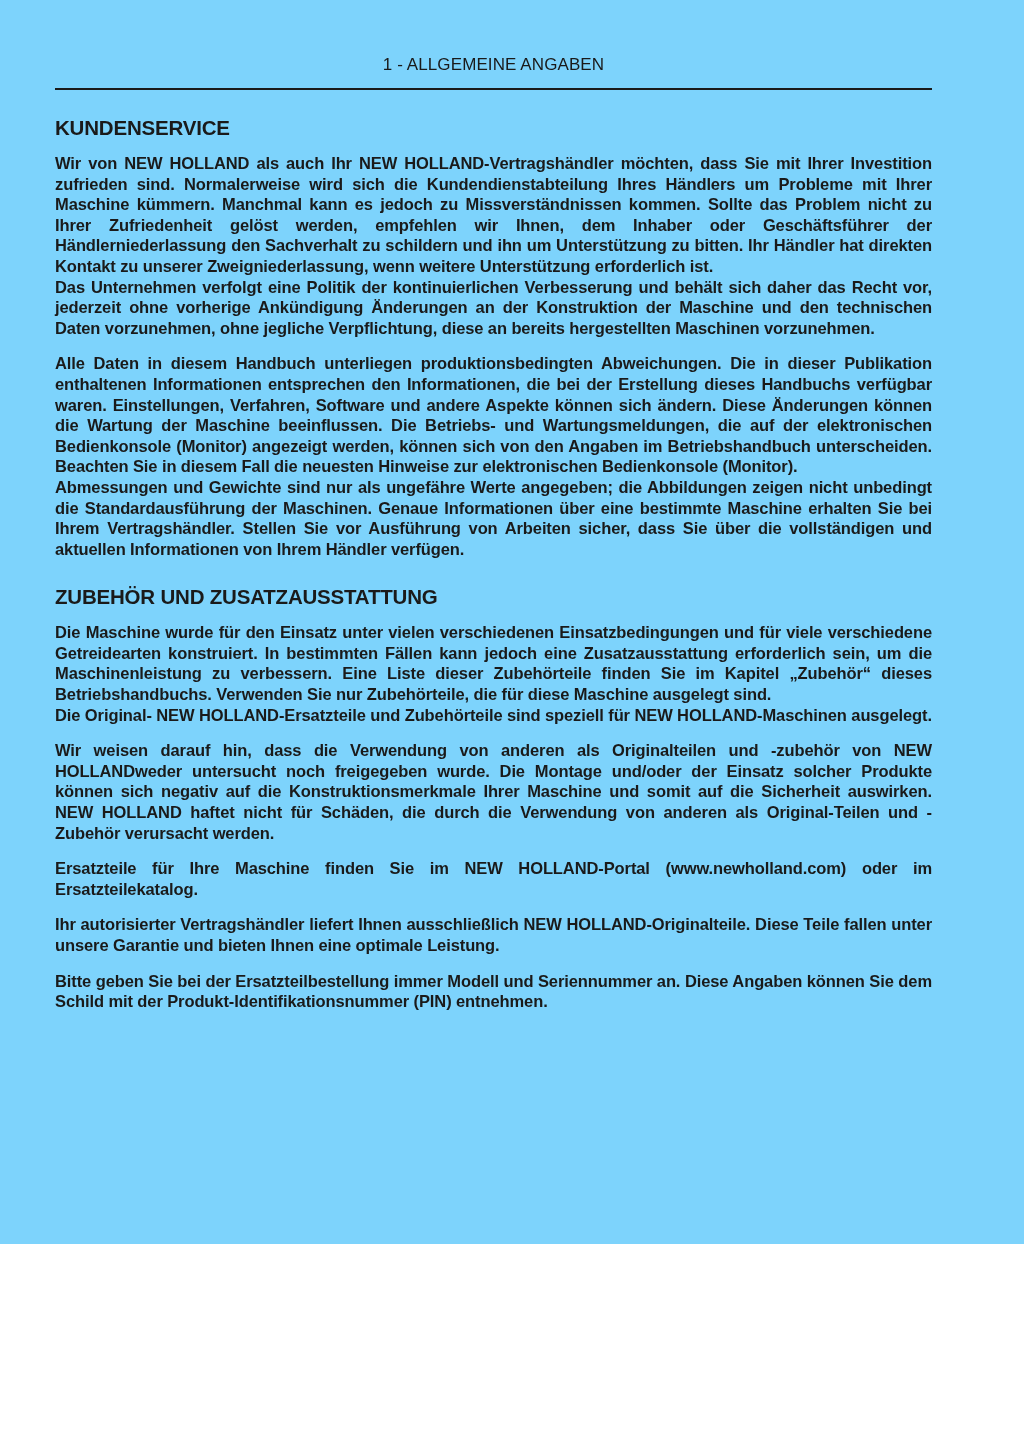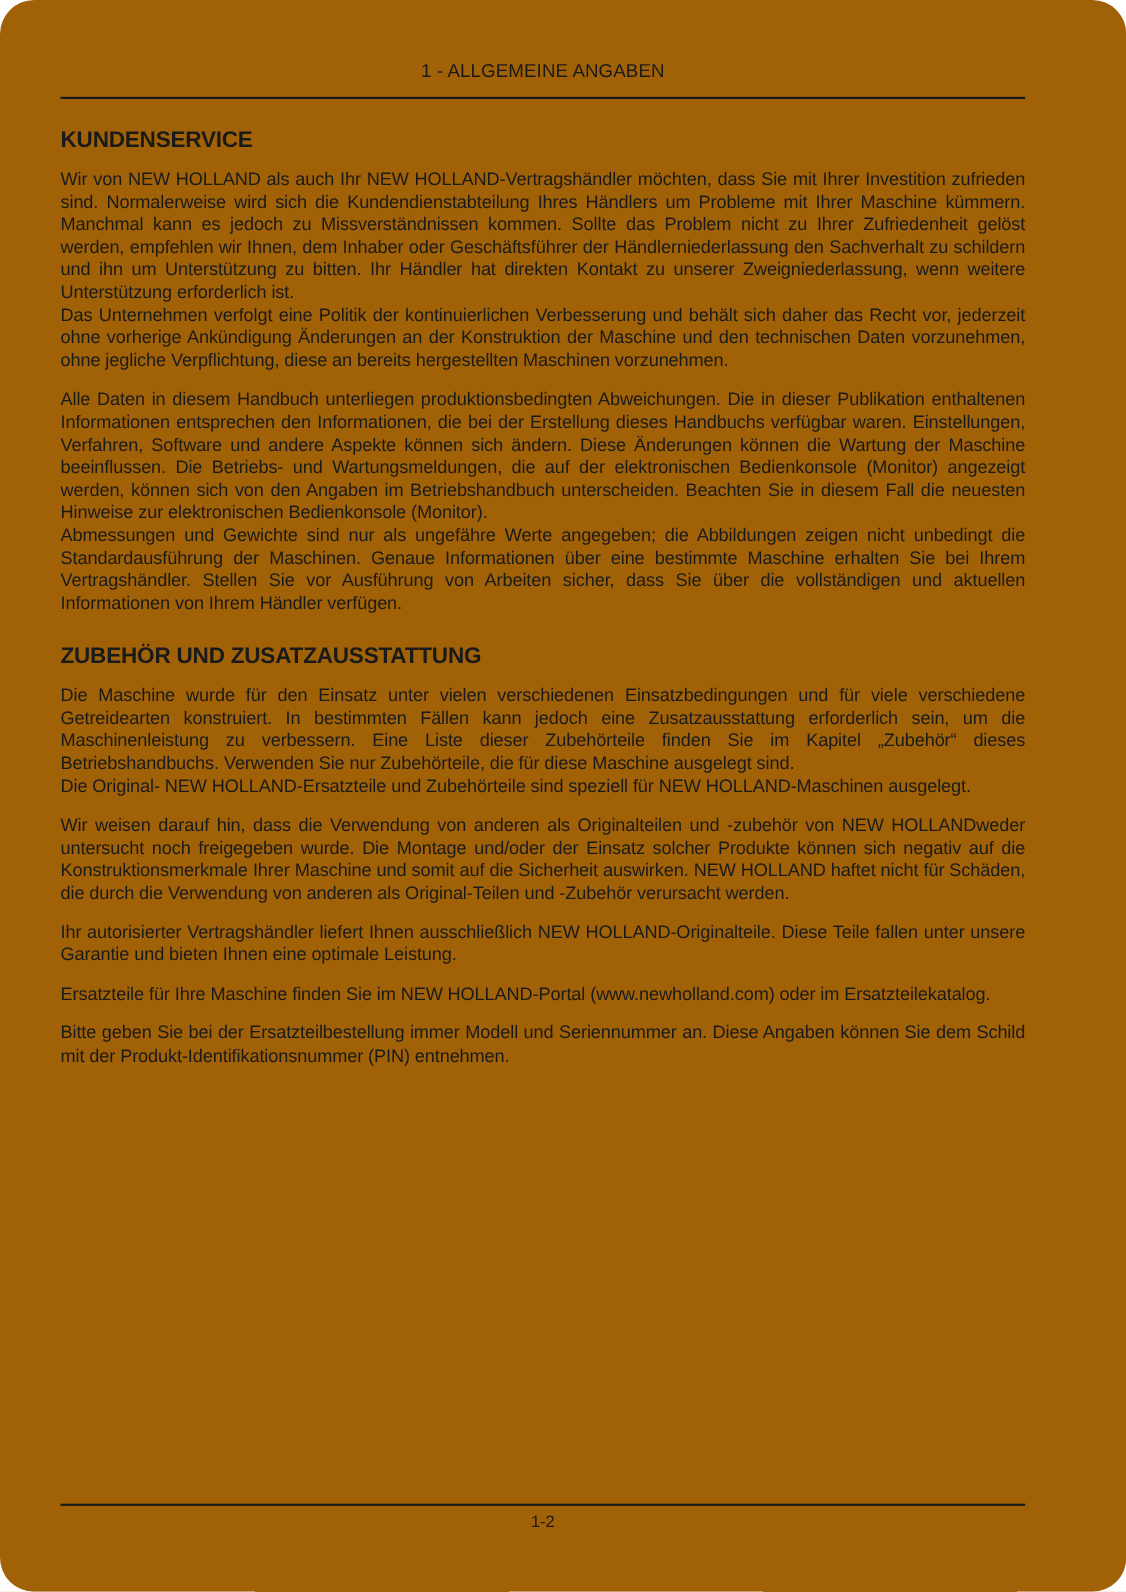--- a/index.html
+++ b/index.html
@@ -9,24 +9,23 @@
   }
   body {
     width: 1024px;
     height: 1447px;
     font-family: "Liberation Sans", sans-serif;
     color: #1a1a1a;
   }
   .page {
     position: relative;
     width: 1024px;
-    height: 1447px;
-    background: #a16207;
+    height: 1244px;
+    background: #7dd3fc;
     overflow: hidden;
-    border-radius: 31px;
   }
   .doc-header {
     padding-top: 54px;
   }
   .header-title {
     margin-left: 55px;
     width: 877px;
     text-align: center;
     font-size: 17px;
     line-height: 21px;
@@ -53,20 +52,21 @@
     margin: 25px 0 13px 0;
   }
   p {
     font-size: 16.5px;
     line-height: 20.6px;
     letter-spacing: -0.1px;
     text-align: justify;
     hyphens: auto;
     -webkit-hyphens: auto;
     margin: 15px 0 0 0;
+    font-weight: bold;
   }
   section p:first-of-type {
     margin-top: 0;
   }
   p.tight {
     margin-top: 0;
   }
   .footer-rule {
     position: absolute;
     left: 55px;
@@ -105,22 +105,22 @@
         <p>Alle Daten in diesem Handbuch unterliegen produktionsbedingten Abweichungen. Die in dieser Publikation enthaltenen Informationen entsprechen den Informationen, die bei der Erstellung dieses Handbuchs verfügbar waren. Einstellungen, Verfahren, Software und andere Aspekte können sich ändern. Diese Änderungen können die Wartung der Maschine beeinflussen. Die Betriebs- und Wartungsmeldungen, die auf der elektronischen Bedienkonsole (Monitor) angezeigt werden, können sich von den Angaben im Betriebshandbuch unterscheiden. Beachten Sie in diesem Fall die neuesten Hinweise zur elektronischen Bedienkonsole (Monitor).</p>
         <p class="tight">Abmessungen und Gewichte sind nur als ungefähre Werte angegeben; die Abbildungen zeigen nicht unbedingt die Standardausführung der Maschinen. Genaue Informationen über eine bestimmte Maschine erhalten Sie bei Ihrem Vertragshändler. Stellen Sie vor Ausführung von Arbeiten sicher, dass Sie über die vollständigen und aktuellen Informationen von Ihrem Händler verfügen.</p>
       </section>
       <section>
         <h2>ZUBEHÖR UND ZUSATZAUSSTATTUNG</h2>
         <p>Die Maschine wurde für den Einsatz unter vielen verschiedenen Einsatzbedingungen und für viele verschiedene Getreidearten konstruiert. In bestimmten Fällen kann jedoch eine Zusatzausstattung erforderlich sein, um die Maschinenleistung zu verbessern. Eine Liste dieser Zubehörteile finden Sie im Kapitel „Zubehör“ dieses Betriebshandbuchs. Verwenden Sie nur Zubehörteile, die für diese Maschine ausgelegt sind.</p>
       </section>
       <section>
         <p>Die Original- NEW HOLLAND-Ersatzteile und Zubehörteile sind speziell für NEW HOLLAND-Maschinen ausgelegt.</p>
         <p>Wir weisen darauf hin, dass die Verwendung von anderen als Originalteilen und -zubehör von NEW HOLLANDweder untersucht noch freigegeben wurde. Die Montage und/oder der Einsatz solcher Produkte können sich negativ auf die Konstruktionsmerkmale Ihrer Maschine und somit auf die Sicherheit auswirken. NEW HOLLAND haftet nicht für Schäden, die durch die Verwendung von anderen als Original-Teilen und -Zubehör verursacht werden.</p>
+        <p>Ersatzteile für Ihre Maschine finden Sie im NEW HOLLAND-Portal (www.newholland.com) oder im Ersatzteilekatalog.</p>
         <p>Ihr autorisierter Vertragshändler liefert Ihnen ausschließlich NEW HOLLAND-Originalteile. Diese Teile fallen unter unsere Garantie und bieten Ihnen eine optimale Leistung.</p>
-        <p>Ersatzteile für Ihre Maschine finden Sie im NEW HOLLAND-Portal (www.newholland.com) oder im Ersatzteilekatalog.</p>
         <p>Bitte geben Sie bei der Ersatzteilbestellung immer Modell und Seriennummer an. Diese Angaben können Sie dem Schild mit der Produkt-Identifikationsnummer (PIN) entnehmen.</p>
       </section>
     </main>
 
   <div class="doc-footer">
     <div class="footer-rule"></div>
     <div class="page-number">1-2</div>
   </div>
 
 </div>

